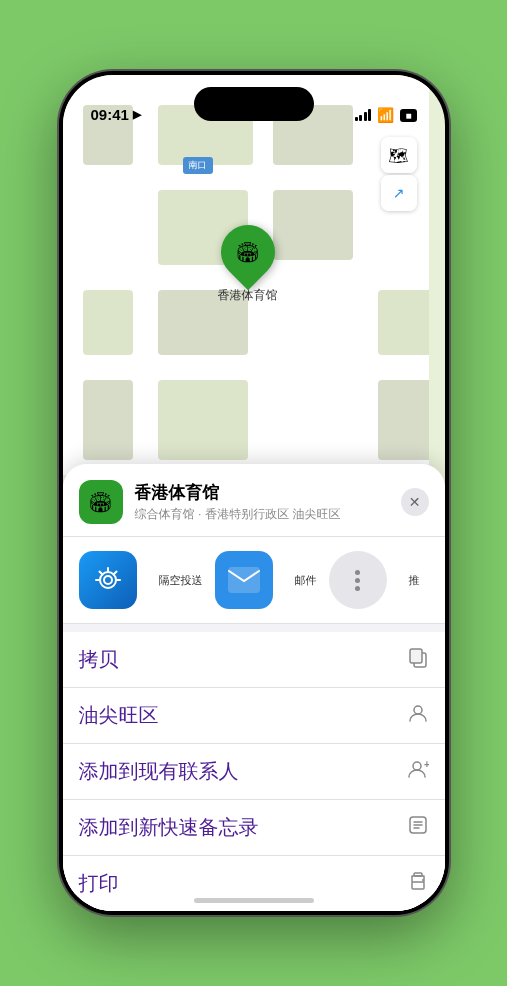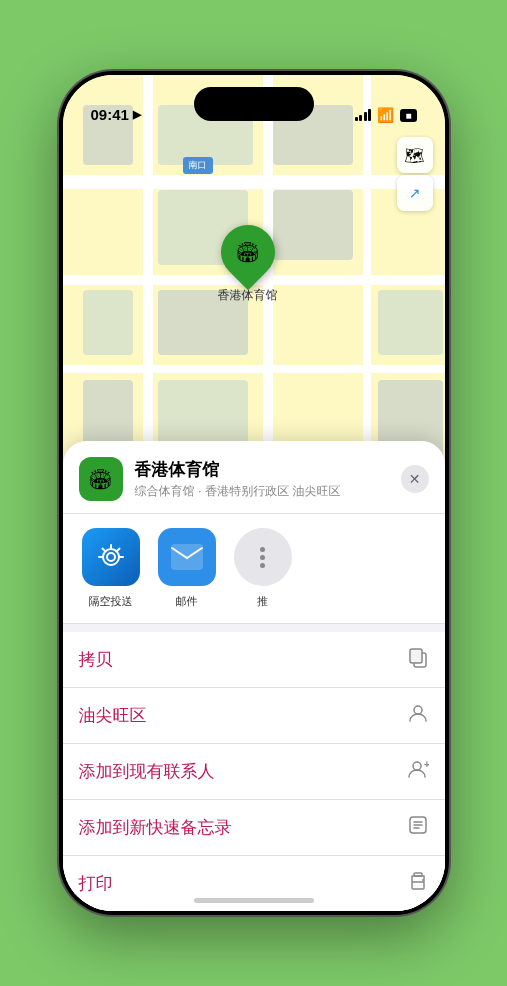--- a/index.html
+++ b/index.html
@@ -77,23 +77,23 @@
     .signal-bar {
       background: #000;
       border-radius: 1px;
       width: 3px;
     }
     
     .map-area {
       position: absolute;
       top: 0;
       left: 0;
-      right: 0;
+      right: 16px;
       height: 400px;
-      background: #fef9c3;
+      background: #ffffff;
       overflow: hidden;
     }
     
     .map-road-h {
       position: absolute;
       background: #fff;
       height: 12px;
       border-radius: 3px;
     }
     .map-road-v {
@@ -234,23 +234,23 @@
     .share-row {
       background: #fff;
       padding: 14px 16px;
       display: flex;
       gap: 12px;
       overflow-x: auto;
       border-bottom: 0.5px solid #e0e0e0;
     }
     .share-item {
       display: flex;
-      flex-direction: column;
-      align-items: center;
-      gap: 8px;
+      flex-direction: row;
+      align-items: center;
+      gap: 22px;
       min-width: 64px;
     }
     .share-icon {
       width: 58px;
       height: 58px;
       border-radius: 14px;
       display: flex;
       align-items: center;
       justify-content: center;
       font-size: 28px;
@@ -274,22 +274,22 @@
       justify-content: space-between;
       padding: 14px 16px;
       border-bottom: 0.5px solid #e0e0e0;
       background: #fff;
     }
     .menu-item:last-child {
       border-bottom: none;
       align-items: center;
     }
     .menu-text {
-      font-size: 17px;
-      color: #be185d;
+      font-size: 20px;
+      color: #4c1d95;
     }
     .menu-icon-right {
       font-size: 20px;
       color: #888;
     }
     
     .home-indicator {
       position: absolute;
       bottom: 8px;
       left: 50%;

